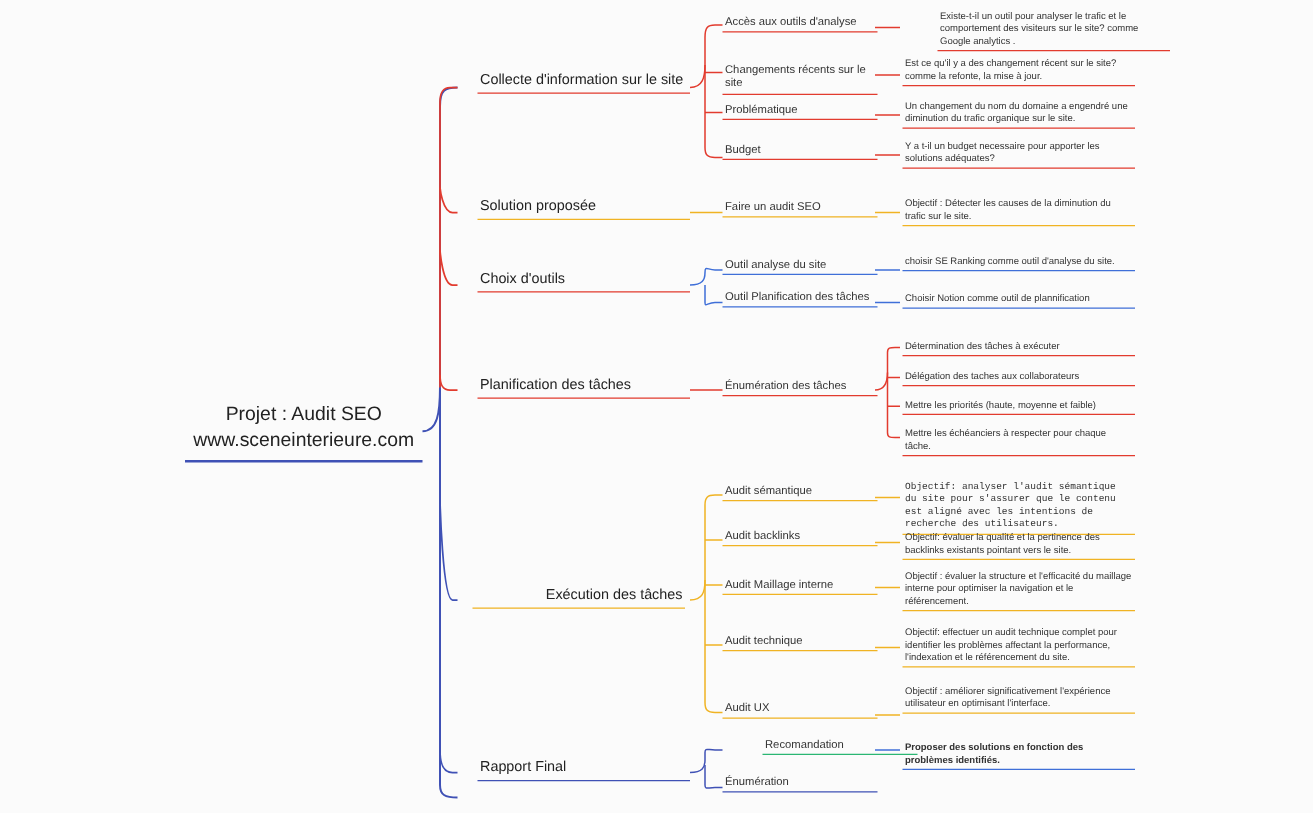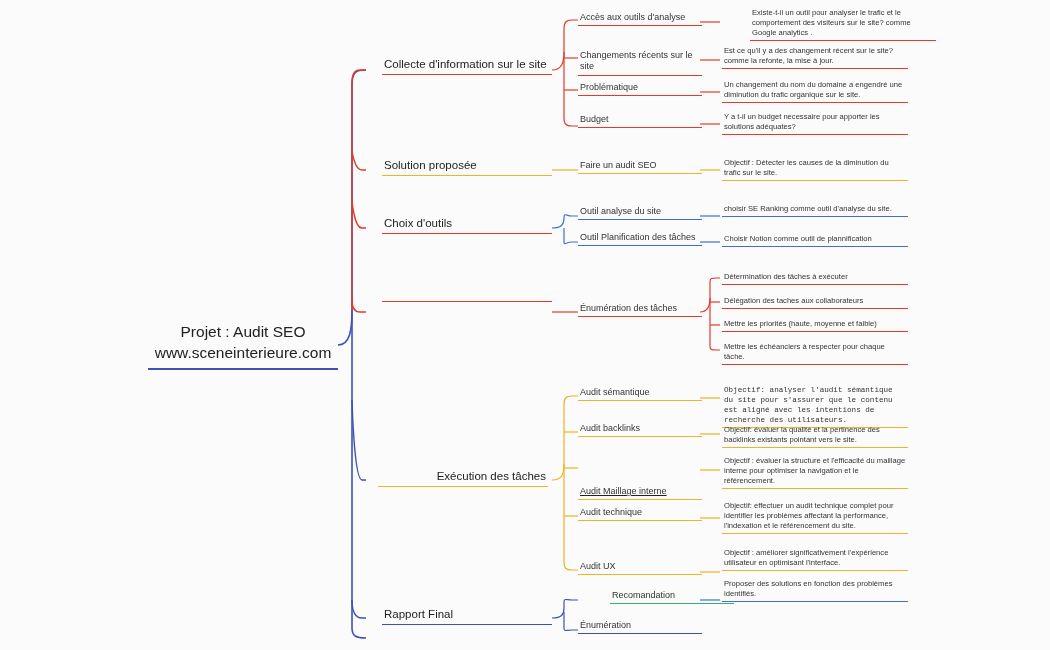--- a/index.html
+++ b/index.html
@@ -163,20 +163,21 @@
     <span class="rule2" style="border-color:#f0b323;"></span>
   </div>
 
   <div class="node l1" style="left:382px; top:216px;">
     <span class="txt">Choix d'outils</span>
     <span class="rule" style="border-color:#e23b2e;"></span>
     <span class="rule2" style="border-color:#e23b2e;"></span>
   </div>
 
   <div class="node l1" style="left:382px; top:301px;">
+    <span class="txt">Planification des tâches</span>
     <span class="rule" style="border-color:#e23b2e;"></span>
     <span class="rule2" style="border-color:#e23b2e;"></span>
   </div>
 
   <div class="node l1" style="left:378px; top:469px;text-align:right;">
     <span class="txt">Exécution des tâches</span>
     <span class="rule" style="border-color:#f0b323;"></span>
     <span class="rule2" style="border-color:#f0b323;"></span>
   </div>
 
@@ -223,21 +224,21 @@
   </div>
 
   <div class="node l2" style="left:578px; top:387px;">
     <span class="txt">Audit sémantique</span>
     <span class="rule" style="border-color:#f0b323;"></span>
   </div>
   <div class="node l2" style="left:578px; top:423px;">
     <span class="txt">Audit backlinks</span>
     <span class="rule" style="border-color:#f0b323;"></span>
   </div>
-  <div class="node l2" style="left:578px; top:486px;text-decoration:underline;">
+  <div class="node l2" style="left:578px; top:462px;">
     <span class="txt">Audit Maillage interne</span>
     <span class="rule" style="border-color:#f0b323;"></span>
   </div>
   <div class="node l2" style="left:578px; top:507px;">
     <span class="txt">Audit technique</span>
     <span class="rule" style="border-color:#f0b323;"></span>
   </div>
   <div class="node l2" style="left:578px; top:561px;">
     <span class="txt">Audit UX</span>
     <span class="rule" style="border-color:#f0b323;"></span>
@@ -314,18 +315,18 @@
   </div>
   <div class="node l3" style="left:722px; top:501px;">
     <span class="txt">Objectif: effectuer un audit technique complet pour identifier les problèmes affectant la performance, l'indexation et le référencement du site.</span>
     <span class="rule" style="border-color:#f0b323;"></span>
   </div>
   <div class="node l3" style="left:722px; top:548px;">
     <span class="txt">Objectif : améliorer significativement l'expérience utilisateur en optimisant l'interface.</span>
     <span class="rule" style="border-color:#f0b323;"></span>
   </div>
 
-  <div class="node l3" style="left:722px; top:579px;">
+  <div class="node l3" style="left:722px; top:593px;font-weight:bold;">
     <span class="txt">Proposer des solutions en fonction des problèmes identifiés.</span>
     <span class="rule" style="border-color:#3f6fd8;"></span>
   </div>
 
 </div>
 
 </body></html>

